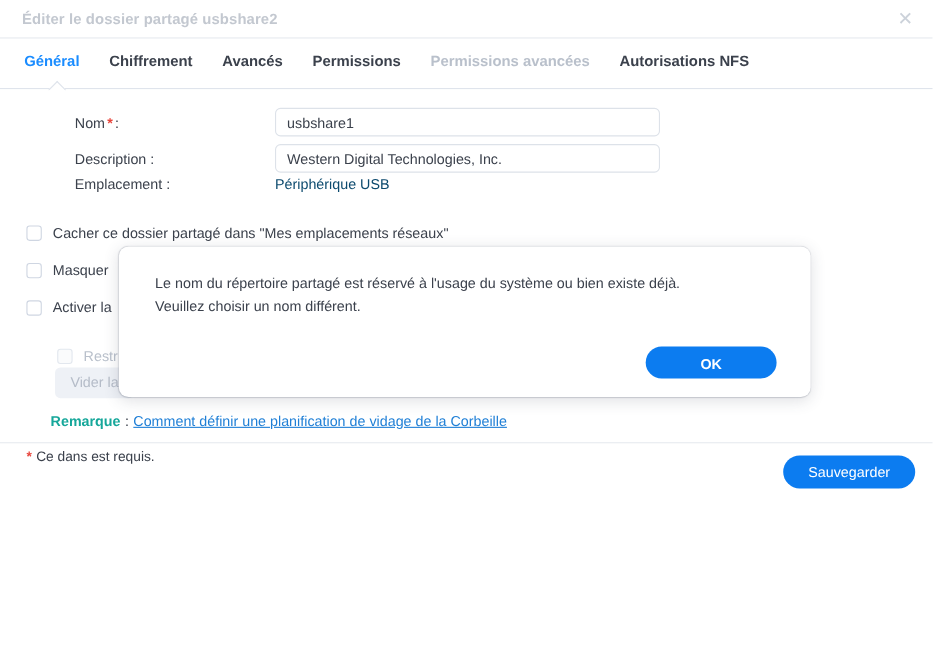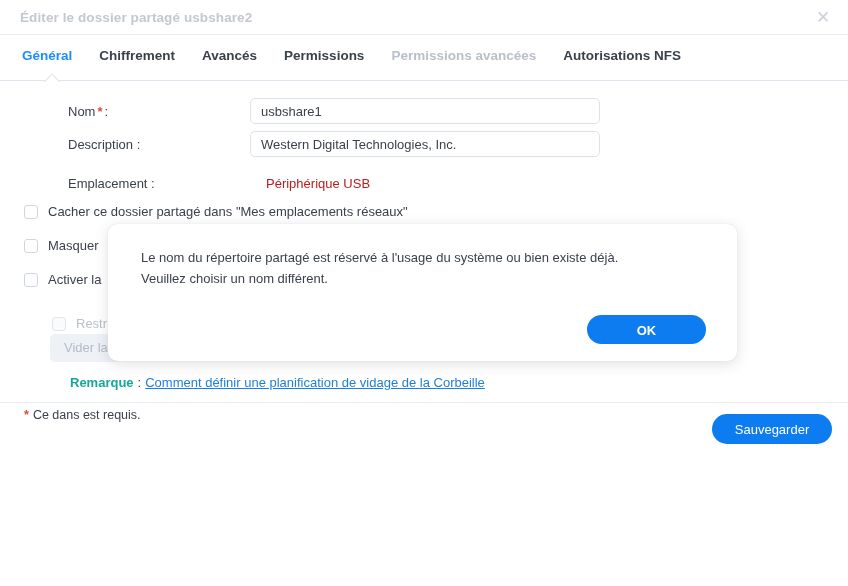--- a/index.html
+++ b/index.html
@@ -152,21 +152,21 @@
     border-radius: 5px;
     padding: 4px 10px;
     font-family: "Liberation Sans", "DejaVu Sans", sans-serif;
     font-size: 13px;
     color: #3b414c;
     background: #ffffff;
     outline: none;
   }
   .static-value {
     font-size: 13px;
-    color: #b91c1c;
+    color: #0c4a6e;
   }
 
   
   .check-row {
     position: absolute;
     left: 24px;
     display: flex;
     align-items: center;
     white-space: nowrap;
   }
@@ -355,21 +355,21 @@
         <span>Nom</span><span class="req-star">*</span><span>:</span>
       </div>
       <input class="text-input" type="text" value="usbshare1" style="">
     </div>
 
     <div class="field-row" style="top: 50px;">
       <div class="field-label">Description :</div>
       <input class="text-input" type="text" value="Western Digital Technologies, Inc." style="">
     </div>
 
-    <div class="field-row" style="top: 95px; gap: 16px;">
+    <div class="field-row" style="top: 79px;">
       <div class="field-label">Emplacement :</div>
       <div class="static-value">Périphérique USB</div>
     </div>
 
     <div class="check-row" style="top: 123px;">
       <div class="checkbox"></div>
       <div class="check-label">Cacher ce dossier partagé dans "Mes emplacements réseaux"</div>
     </div>
 
     <div class="check-row" style="top: 157px;">
@@ -382,21 +382,21 @@
       <div class="check-label">Activer la</div>
     </div>
 
     <div class="check-row" style="top: 235px; left: 52px;">
       <div class="checkbox disabled"></div>
       <div class="check-label disabled">Restr</div>
     </div>
 
     <div class="flat-button" style="top: 253px;">Vider la</div>
 
-    <div class="remark-row" style="top: 294px; margin-left: 24px;">
+    <div class="remark-row" style="top: 294px;">
       <span class="remark-label">Remarque</span>
       <span class="remark-colon">:</span>
       <span class="remark-link">Comment définir une planification de vidage de la Corbeille</span>
     </div>
 
     <div class="required-note" style="top: 327px;">
       <span class="req-star">*</span><span>Ce dans est requis.</span>
     </div>
 
   </div>

